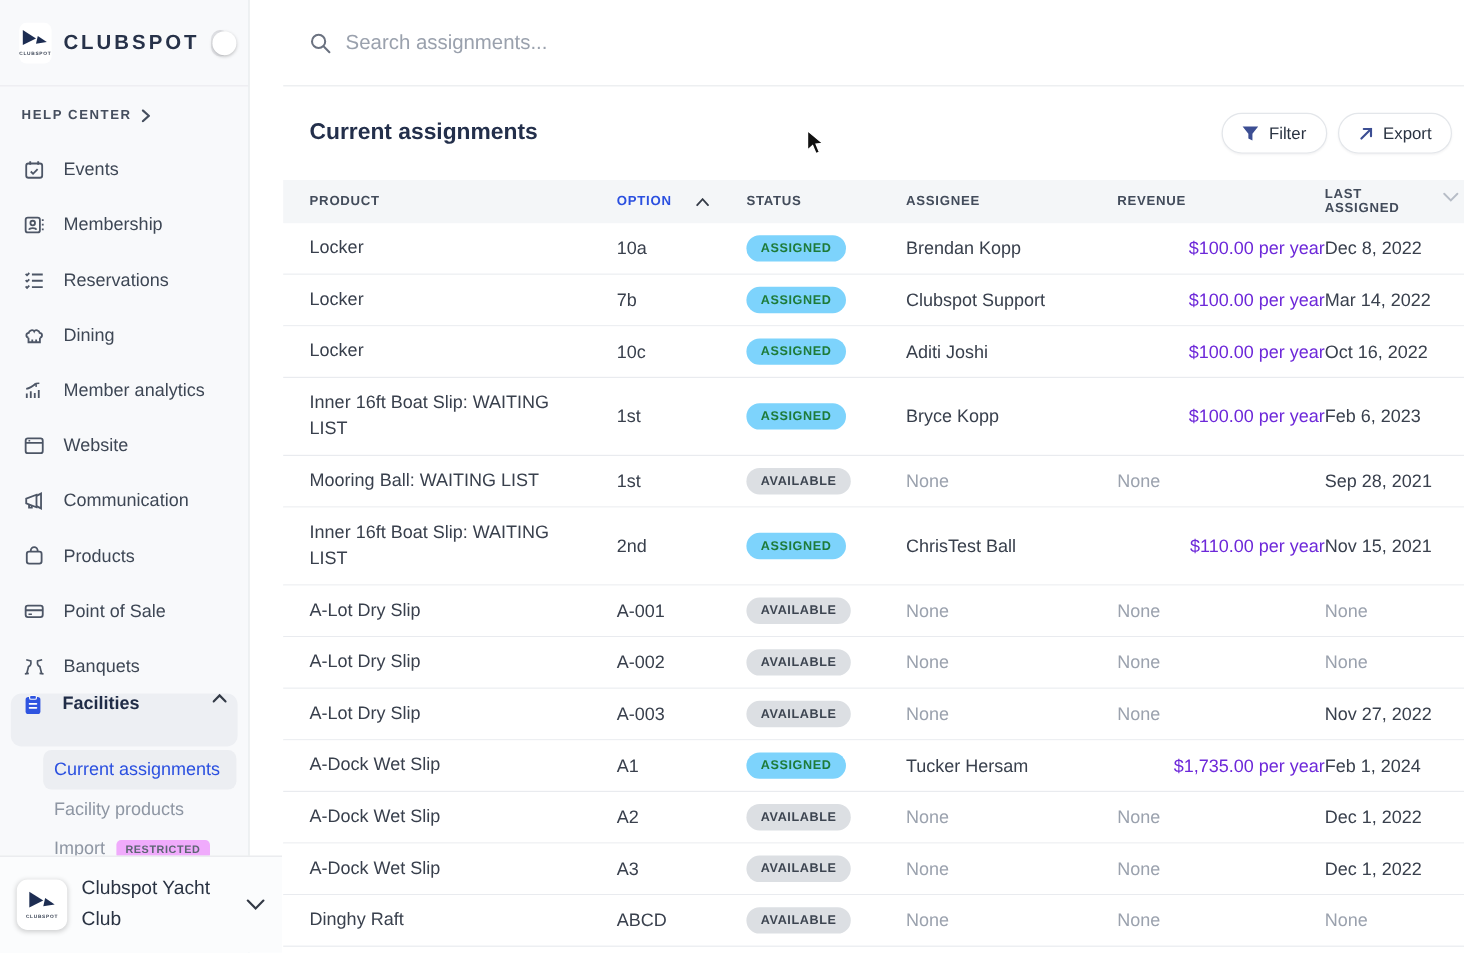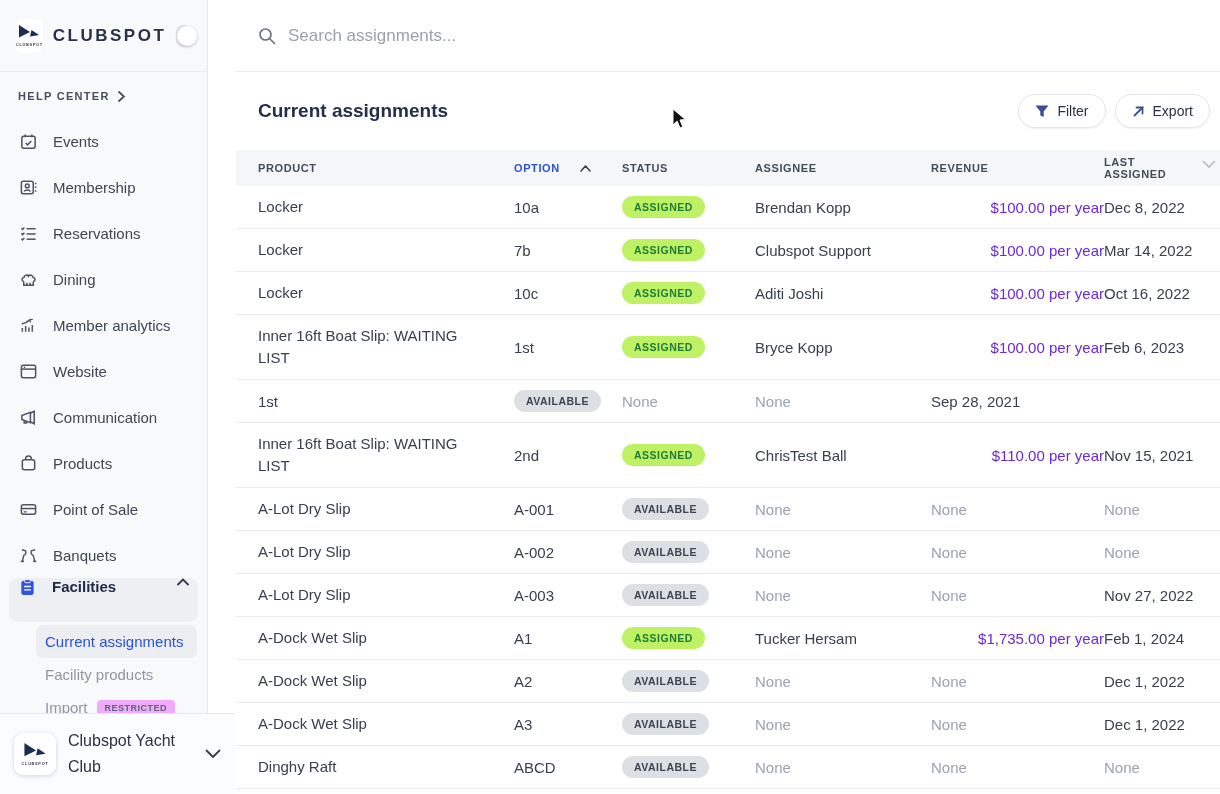--- a/index.html
+++ b/index.html
@@ -71,21 +71,21 @@
   .th { display:flex; align-items:center; gap:20px; }
   .th.sorted { color:#2b50e0; }
   .thead .edge-chevron { position:absolute; right:4px; top:10px; color:#b7bdc7; }
 
   .row { min-height:43px; border-bottom:1px solid #e9ebef; font-size:15px; color:#39404d;
     background:#fff; }
   .row > div { padding:10px 0; }
   .cell-product { padding-right:52px !important; line-height:22px; }
   .badge { display:inline-block; padding:5px 12px; border-radius:12px; font-size:10.5px;
     font-weight:700; letter-spacing:.5px; }
-  .badge-assigned  { background:#bef264; color:#1e7b39; }
+  .badge-assigned  { background:#7dd3fc; color:#1e7b39; }
   .badge-available { background:#dcdfe3; color:#3d4551; }
   .muted { color:#9ba2ae; }
   .link { color:#6d28d9; cursor:pointer;text-align:right; }
 
   .cursor { position:absolute; left:672px; top:108px; pointer-events:none; z-index:50; }
 </style>
 </head>
 <body>
 
 <div class="app">
@@ -344,20 +344,21 @@
       <div class="grid row">
         <div class="cell-product">Inner 16ft Boat Slip: WAITING LIST</div>
         <div>1st</div>
         <div><span class="badge badge-assigned">ASSIGNED</span></div>
         <div>Bryce Kopp</div>
         <div class="link">$100.00 per year</div>
         <div>Feb 6, 2023</div>
       </div>
 
       <div class="grid row">
+        <div class="cell-product">Mooring Ball: WAITING LIST</div>
         <div>1st</div>
         <div><span class="badge badge-available">AVAILABLE</span></div>
         <div class="muted">None</div>
         <div class="muted">None</div>
         <div>Sep 28, 2021</div>
       </div>
 
       <div class="grid row">
         <div class="cell-product">Inner 16ft Boat Slip: WAITING LIST</div>
         <div>2nd</div>

